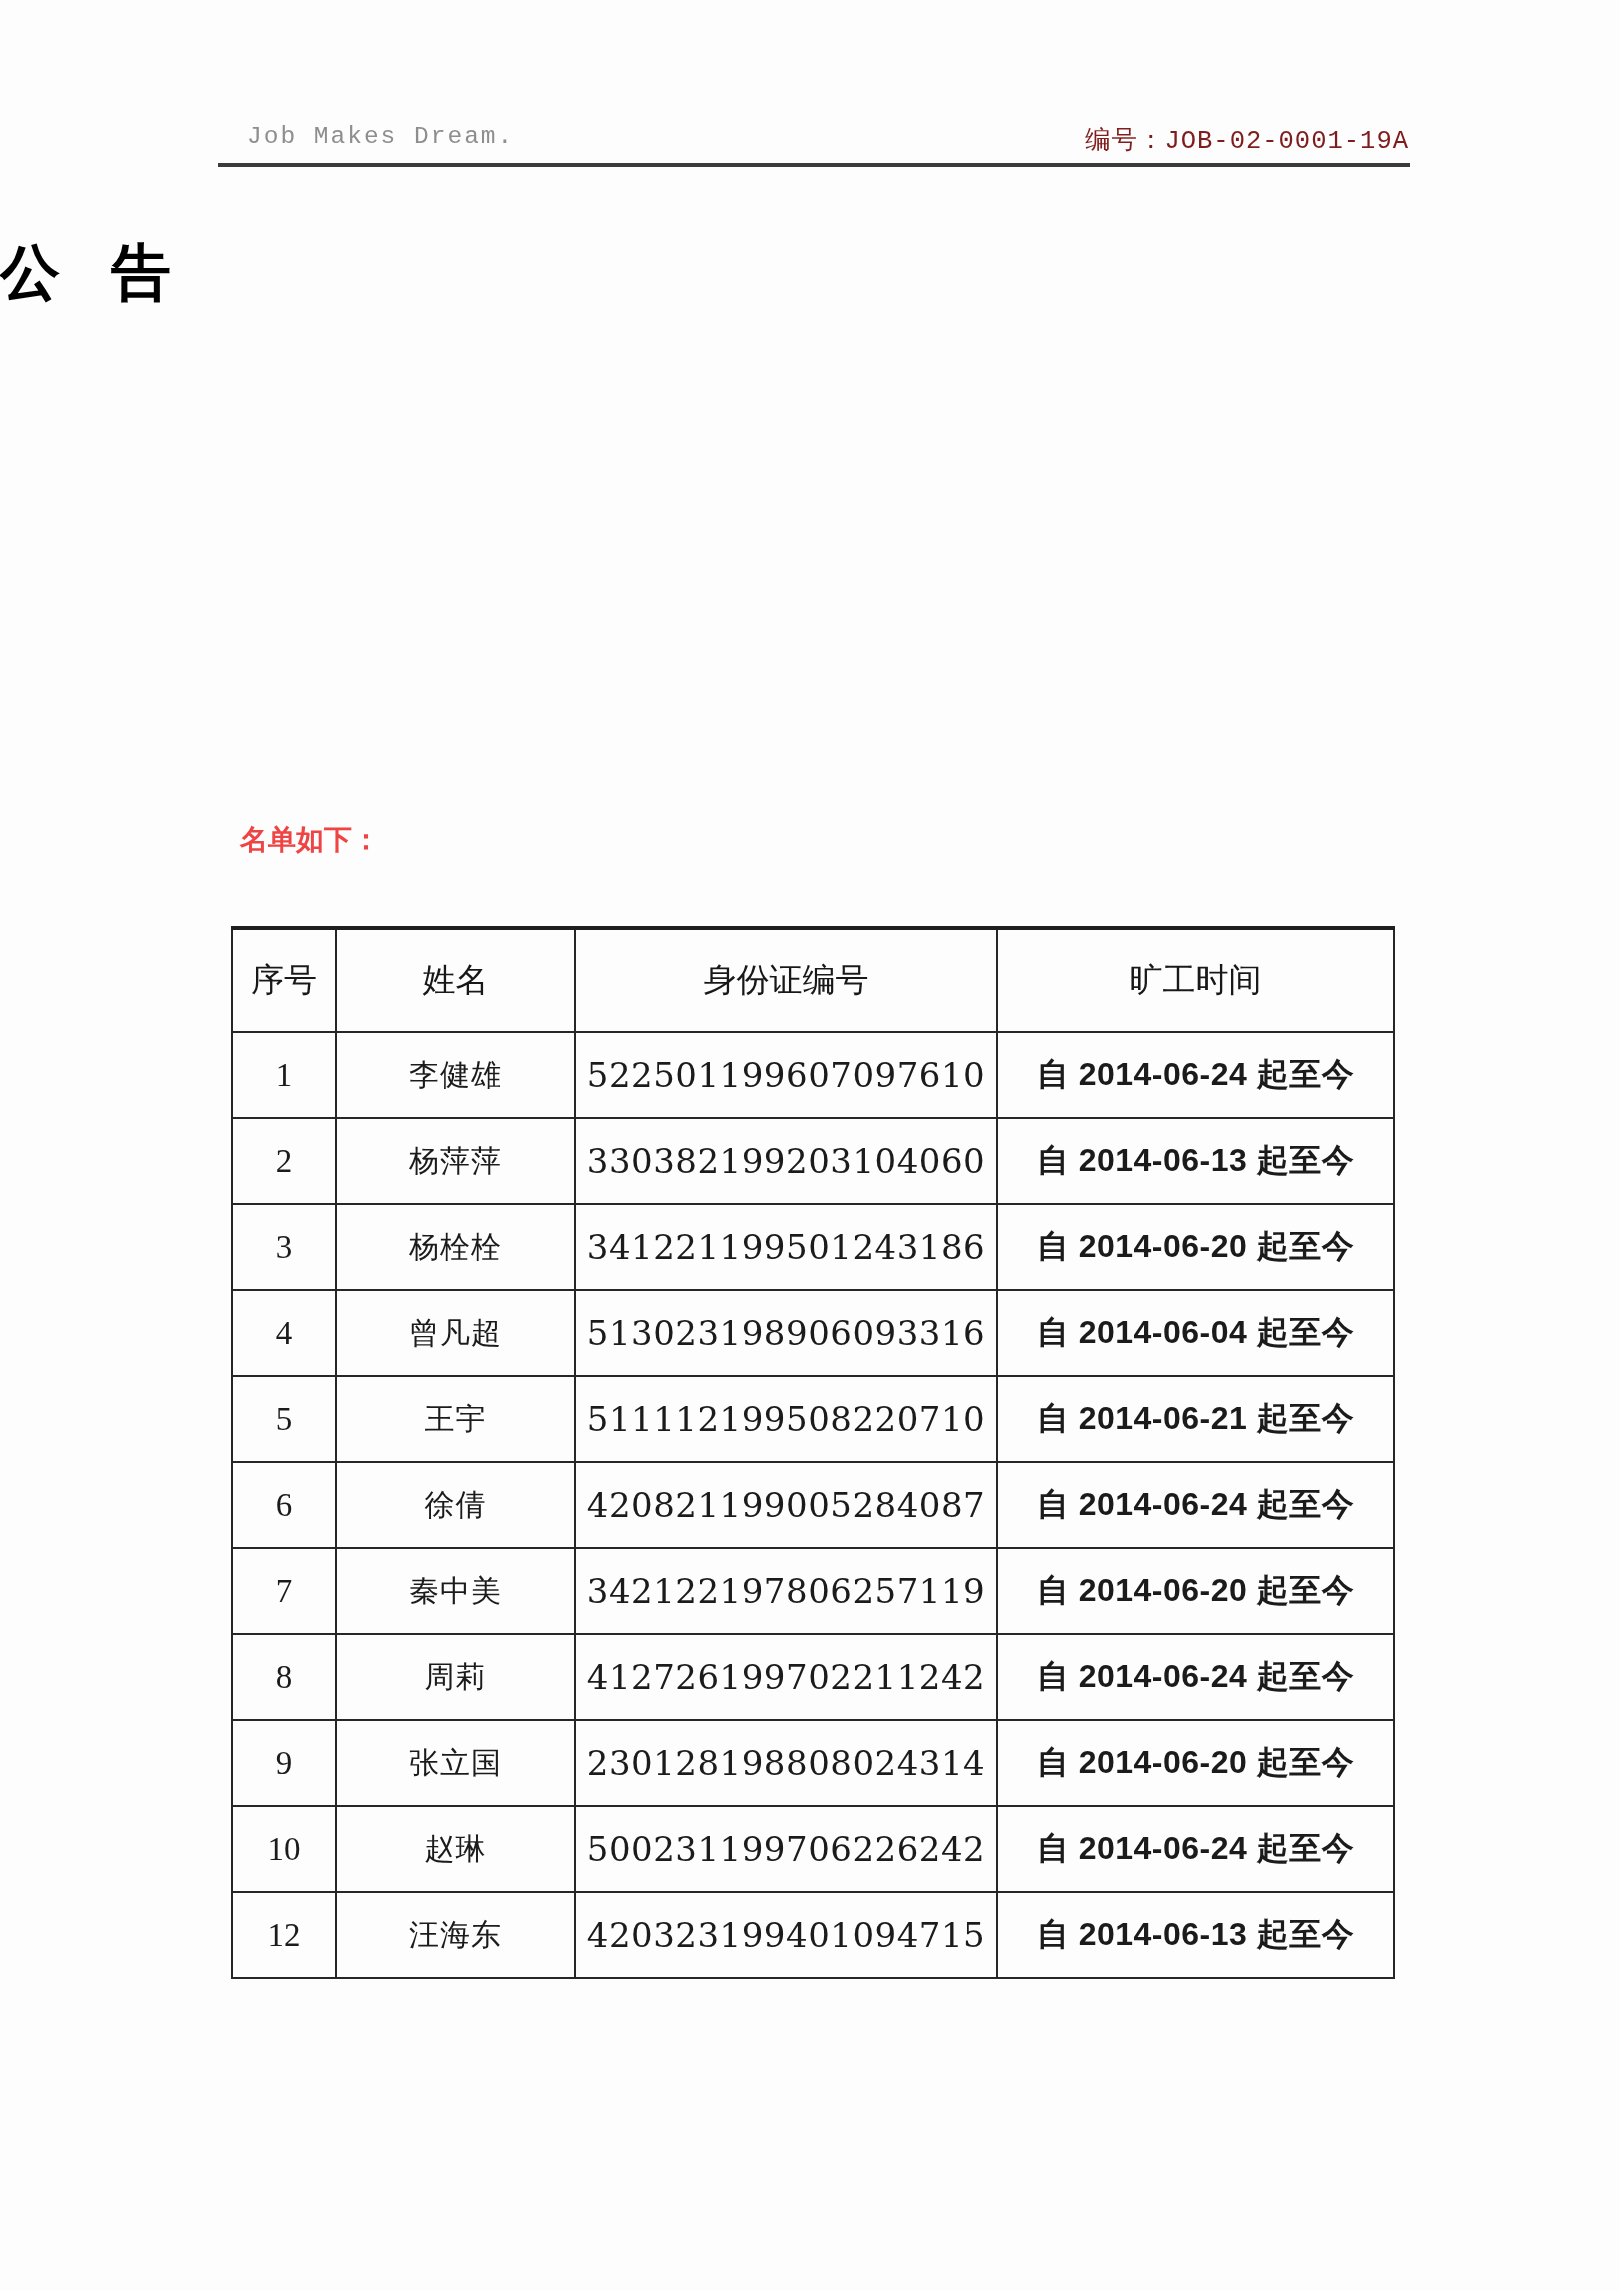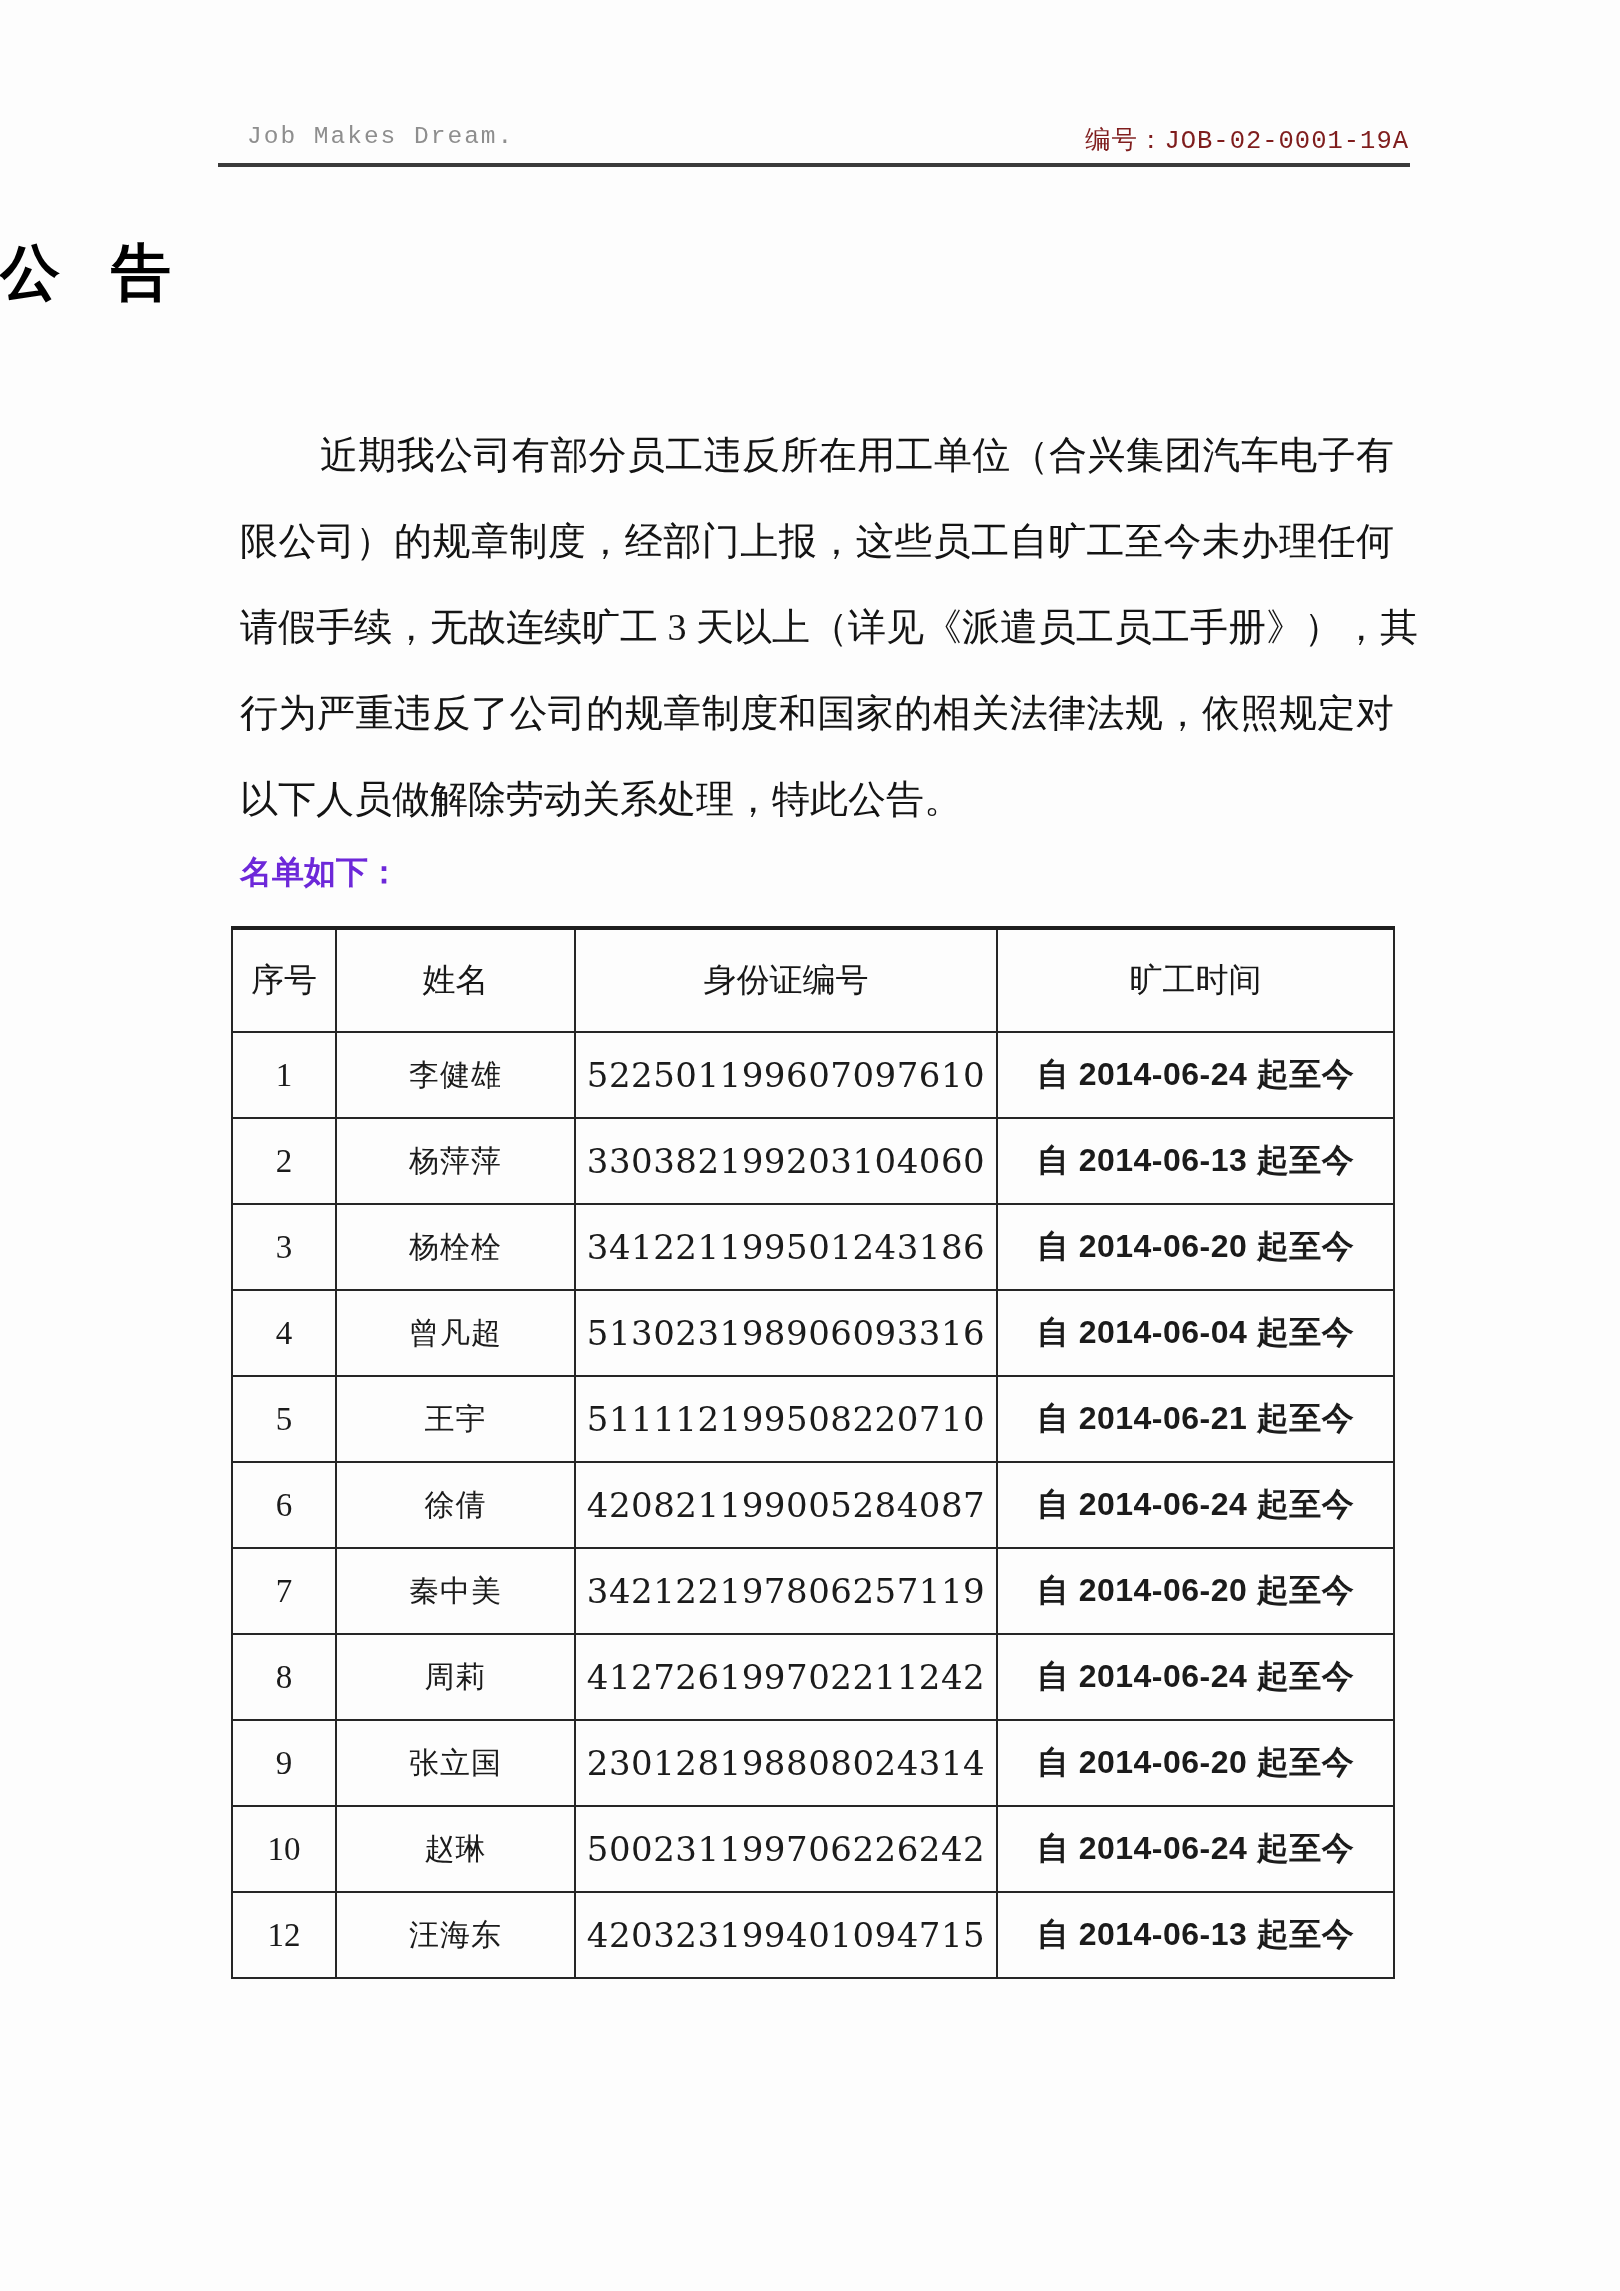--- a/index.html
+++ b/index.html
@@ -82,25 +82,25 @@
   }
   .body-line.last {
     text-align: left;
     text-align-last: left;
   }
 
   
   .roster-label {
     position: absolute;
     left: 240px;
-    top: 851px;
+    top: 821px;
     font-family: "Liberation Sans", sans-serif;
-    font-size: 32px;
+    font-size: 28px;
     font-weight: bold;
-    color: #6d28d9;
+    color: #ef4444;
   }
 
   
   .roster-table {
     position: absolute;
     left: 231px;
     top: 926px;
     width: 1162px;
     border-collapse: collapse;
     table-layout: fixed;
@@ -151,27 +151,20 @@
 <div class="page">
 
   <div>
     <div class="letterhead-left">Job Makes Dream.</div>
     <div class="letterhead-right">编号：JOB-02-0001-19A</div>
     <div class="letterhead-rule"></div>
   </div>
 
   <div class="doc-title">公 告</div>
 
-  <div class="body-block">
-    <div class="body-line first">近期我公司有部分员工违反所在用工单位（合兴集团汽车电子有</div>
-    <div class="body-line">限公司）的规章制度，经部门上报，这些员工自旷工至今未办理任何</div>
-    <div class="body-line">请假手续，无故连续旷工 3 天以上（详见《派遣员工员工手册》），其</div>
-    <div class="body-line">行为严重违反了公司的规章制度和国家的相关法律法规，依照规定对</div>
-    <div class="body-line last">以下人员做解除劳动关系处理，特此公告。</div>
-  </div>
 
   <div class="roster-label">名单如下：</div>
 
   <table class="roster-table">
     <colgroup>
       <col style="width:104px">
       <col style="width:239px">
       <col style="width:422px">
       <col style="width:397px">
     </colgroup>

